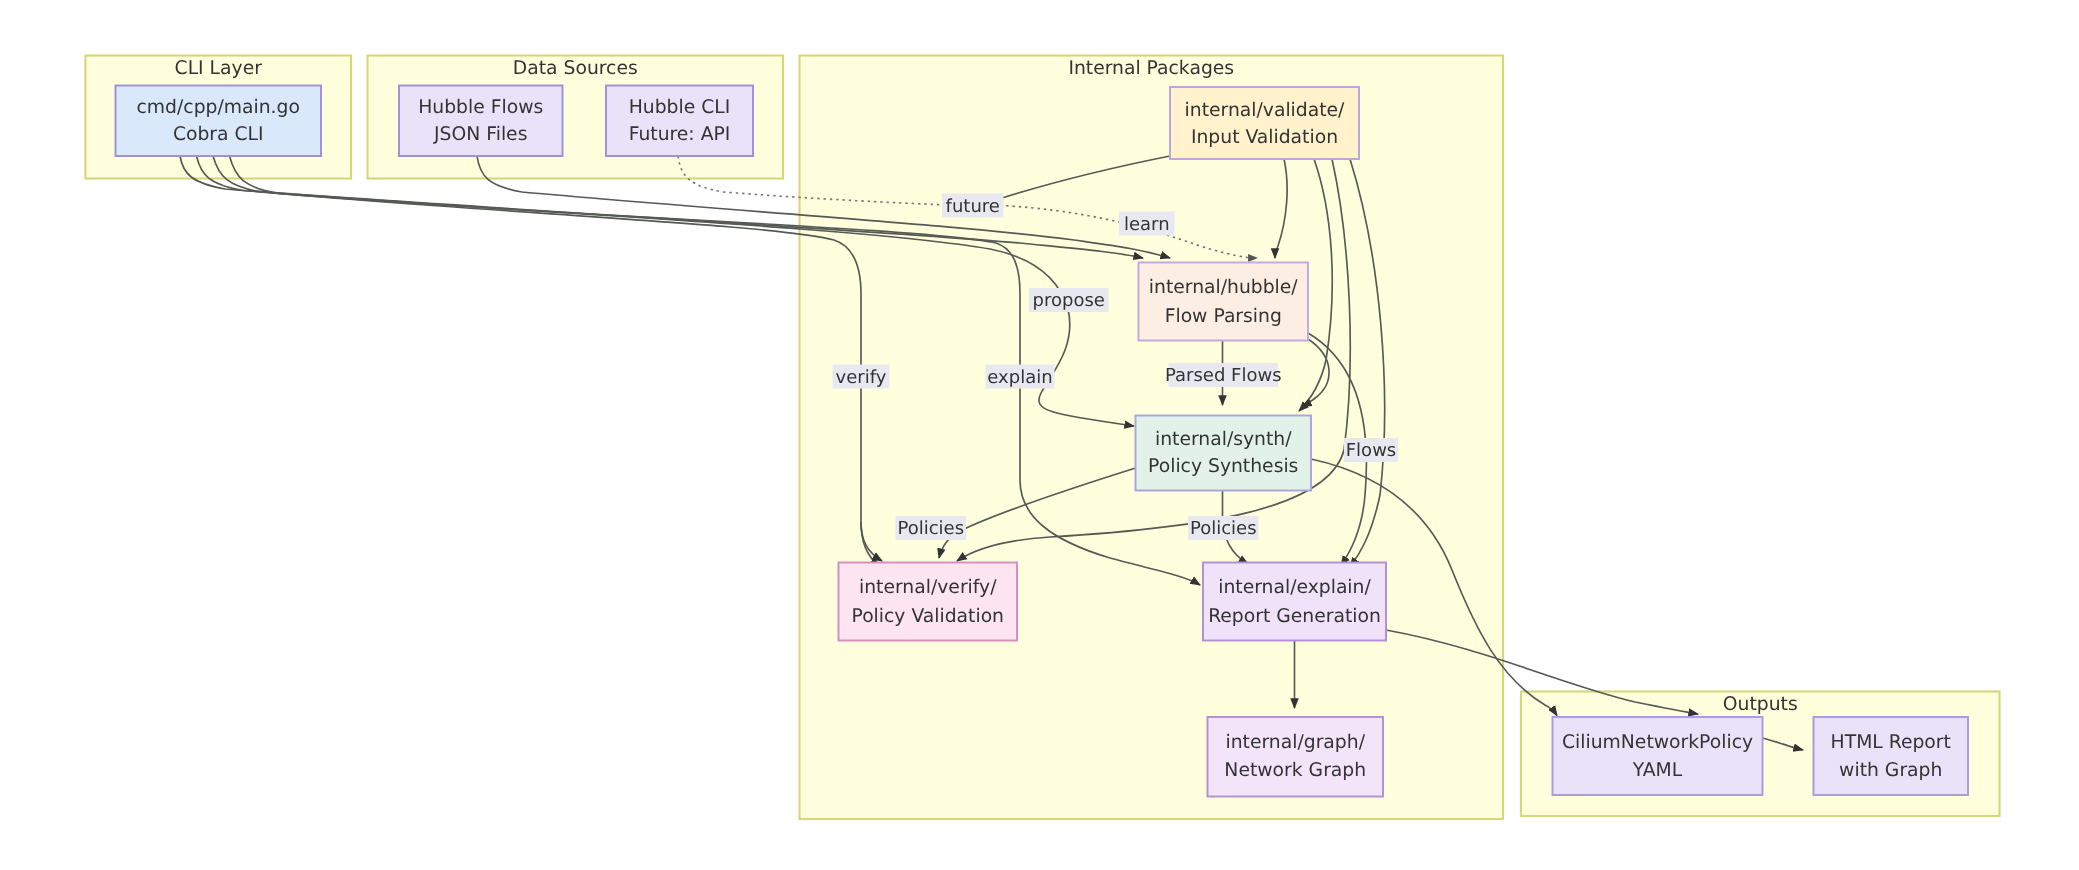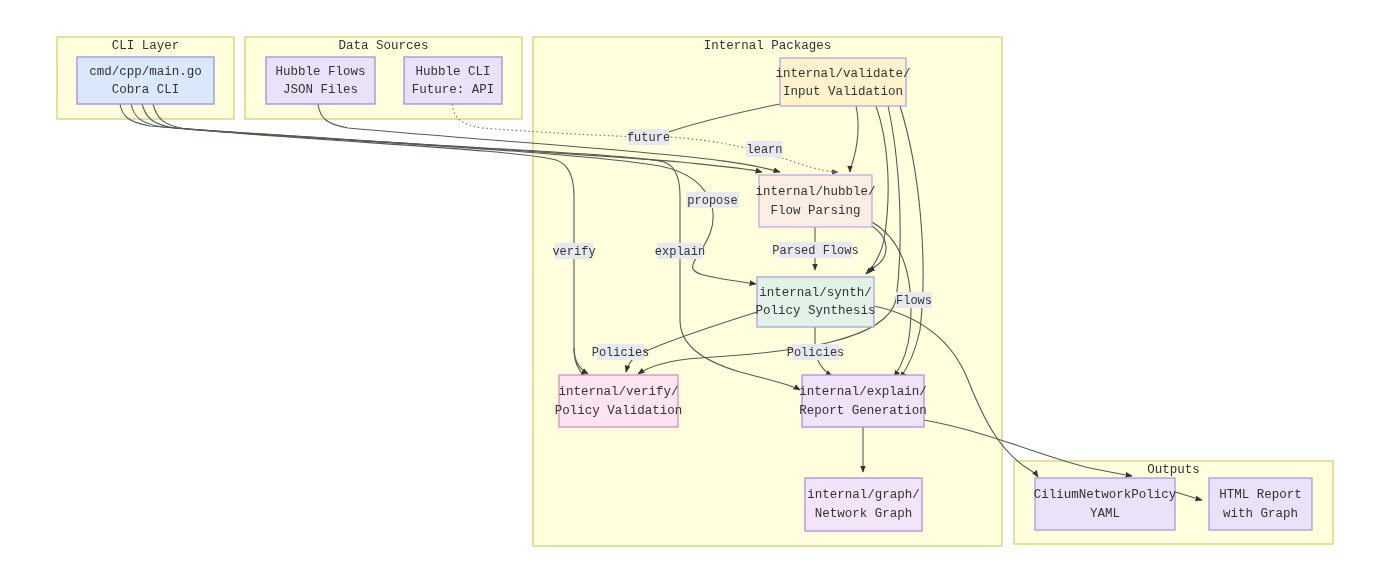--- a/index.html
+++ b/index.html
@@ -1,18 +1,18 @@
 <!DOCTYPE html>
 <html><head>
 <meta charset="utf-8">
 <style>
   html,body{margin:0;padding:0;background:#ffffff;}
   body{width:1386px;height:580px;overflow:hidden;
        font-family:"DejaVu Sans","Liberation Sans",sans-serif;}
-  #canvas{position:relative;width:1386px;height:440px;font-family:Liberation Mono, monospace;}
+  #canvas{position:relative;width:1386px;height:440px;}
   svg{position:absolute;left:0;top:0;width:1386px;height:580px;}
   .cluster-rect{fill:#ffffde;stroke:#d6d67a;stroke-width:1.4;}
   .cluster-label{font-size:12.5px;fill:#333333;text-anchor:middle;dominant-baseline:middle;}
   .node-rect{stroke-width:1.3;rx:0;ry:0;}
   .node-text{font-size:12.5px;fill:#333333;text-anchor:middle;dominant-baseline:middle;}
   .edge{fill:none;stroke:#555a55;stroke-width:1.1;}
   .edge-dotted{fill:none;stroke:#777777;stroke-width:1.1;stroke-dasharray:1.6 2.6;}
   .edge-label-bg{fill:#e8e8f0;}
   .edge-label{font-size:12px;fill:#333333;text-anchor:middle;dominant-baseline:middle;}
 </style>

